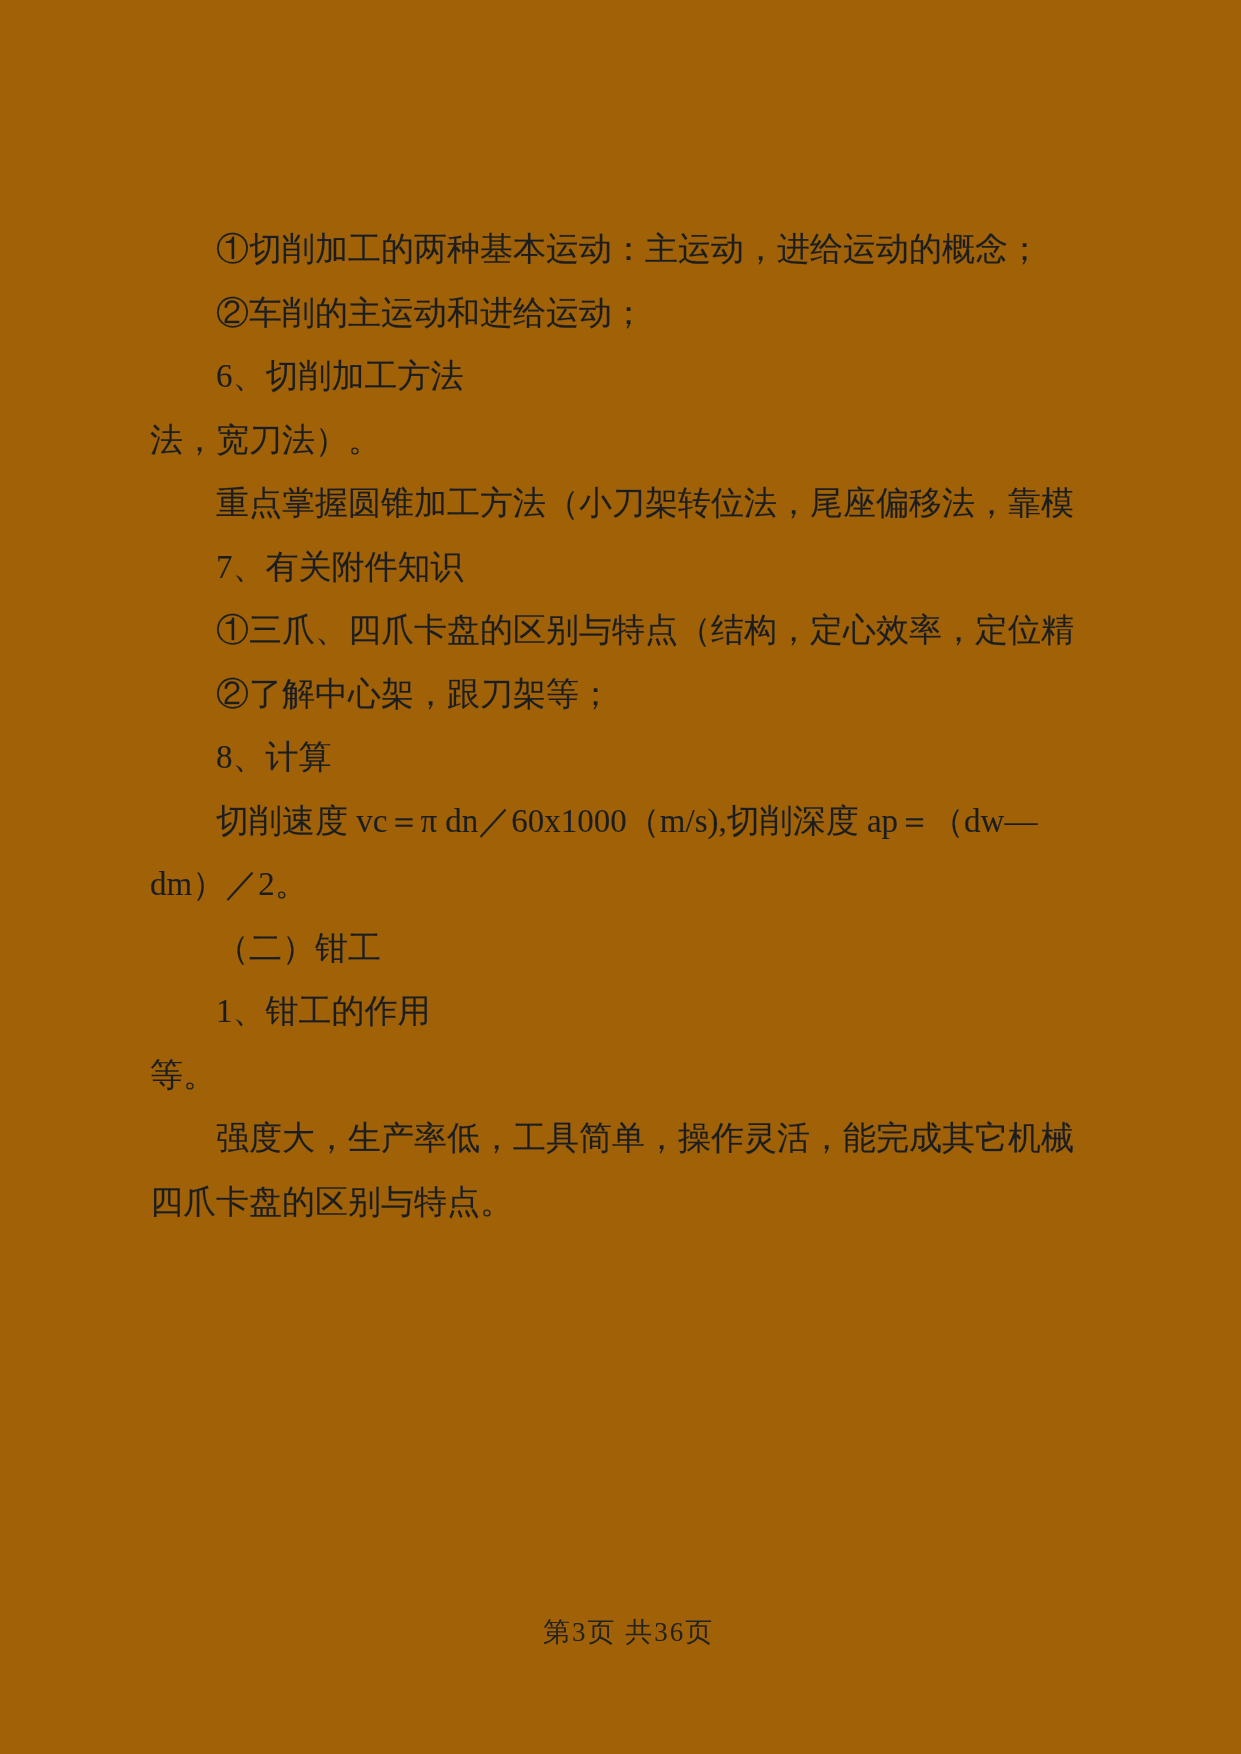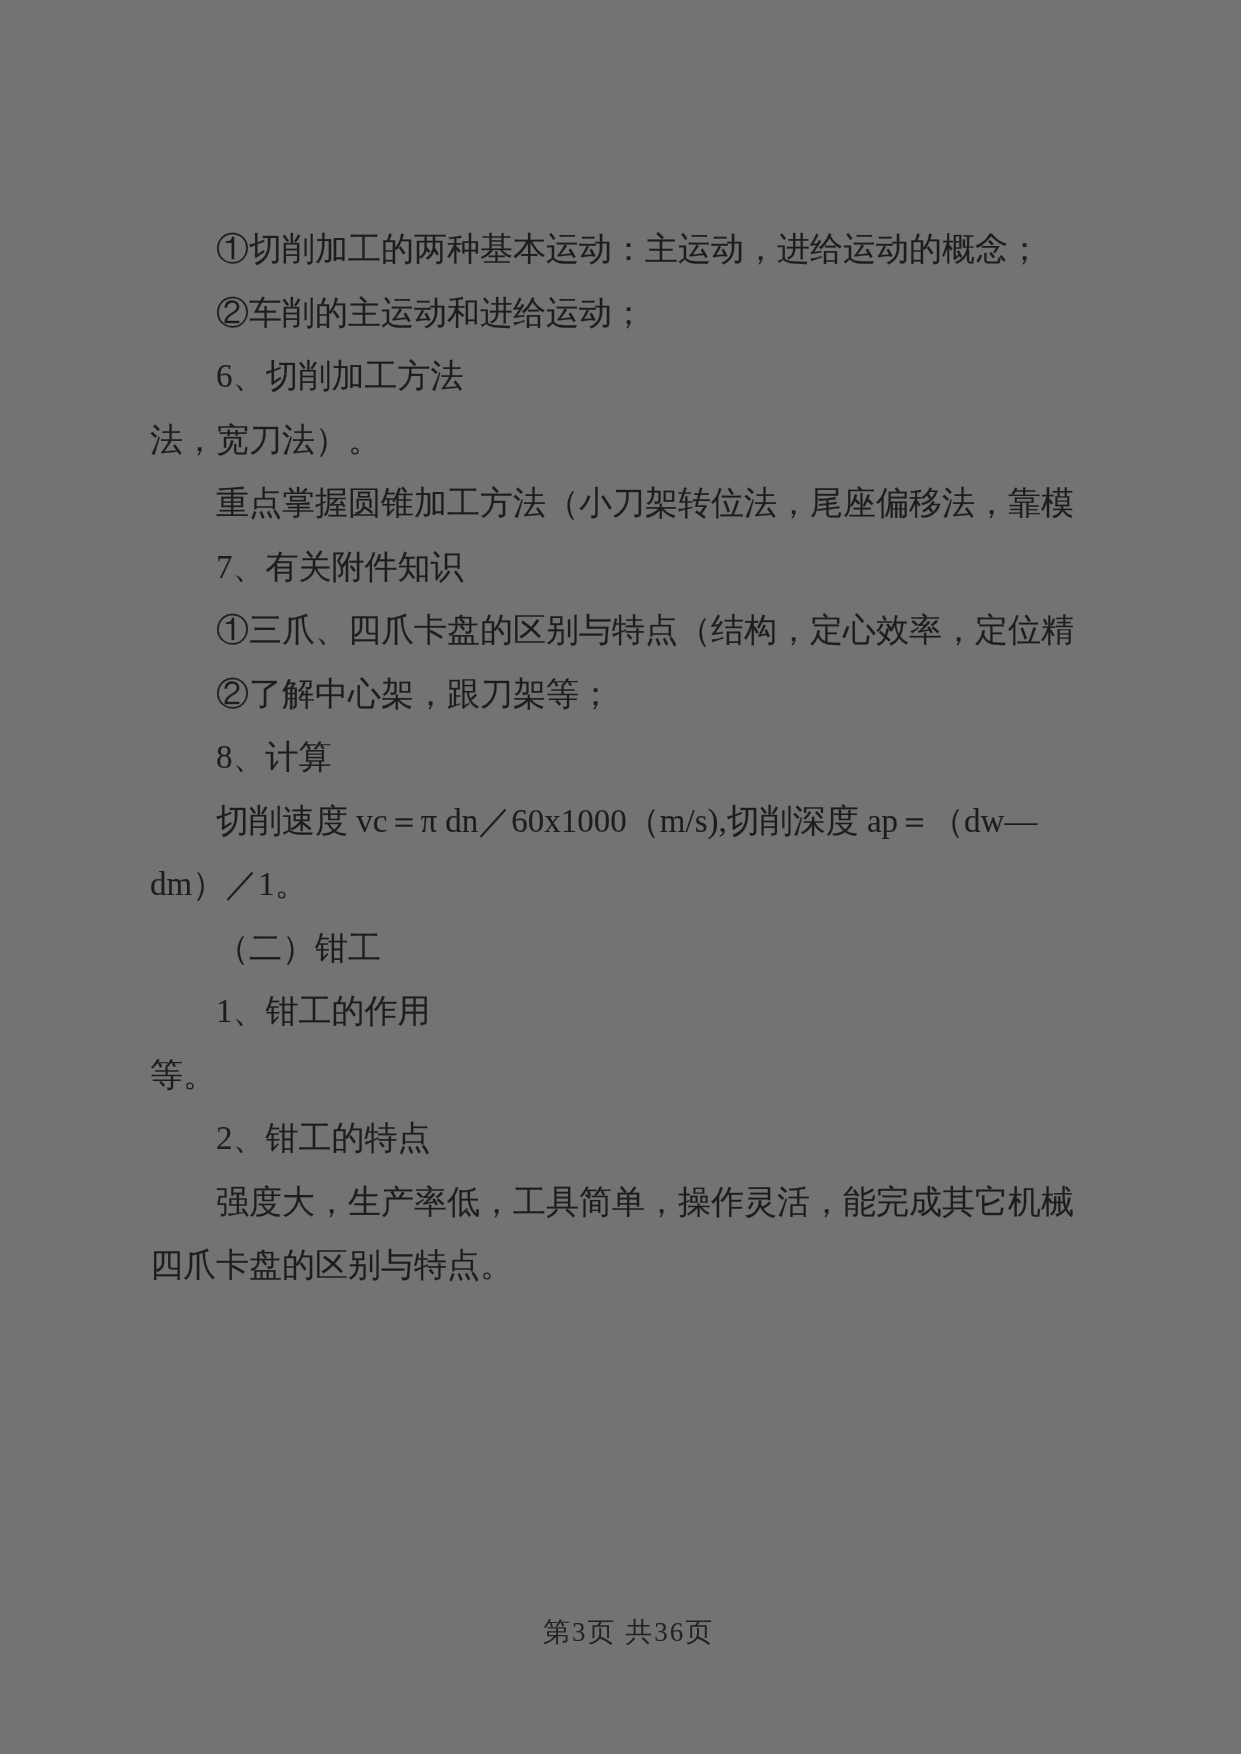--- a/index.html
+++ b/index.html
@@ -11,21 +11,21 @@
     height: 1754px;
     background: #ffffff;
     font-family: "Liberation Serif", "DejaVu Serif", serif;
     color: #1c1c1c;
     overflow: hidden;
   }
   .page {
     position: relative;
     width: 1241px;
     height: 1754px;
-    background: #737373;
+    background: #a16207;
   }
   .doc-body {
     position: absolute;
     top: 218px;
     left: 150px;
     width: 952px;
     font-size: 33px;
     font-weight: 400;
     letter-spacing: 0px;
     -webkit-text-stroke: 0.2px #3a3a3a;
@@ -59,24 +59,23 @@
       <div class="line indent">①切削加工的两种基本运动：主运动，进给运动的概念；</div>
       <div class="line indent">②车削的主运动和进给运动；</div>
       <div class="line indent">6、切削加工方法</div>
       <div class="line">法，宽刀法）。</div>
       <div class="line indent">重点掌握圆锥加工方法（小刀架转位法，尾座偏移法，靠模</div>
       <div class="line indent">7、有关附件知识</div>
       <div class="line indent">①三爪、四爪卡盘的区别与特点（结构，定心效率，定位精</div>
       <div class="line indent">②了解中心架，跟刀架等；</div>
       <div class="line indent">8、计算</div>
       <div class="line indent">切削速度 vc＝π dn／60x1000（m/s),切削深度 ap＝（dw—</div>
-      <div class="line">dm）／1。</div>
+      <div class="line">dm）／2。</div>
       <div class="line indent">（二）钳工</div>
       <div class="line indent">1、钳工的作用</div>
       <div class="line">等。</div>
-      <div class="line indent">2、钳工的特点</div>
       <div class="line indent">强度大，生产率低，工具简单，操作灵活，能完成其它机械</div>
       <div class="line">四爪卡盘的区别与特点。</div>
     </div>
   <div class="page-footer">
     <span>第3页 共36页</span>
   </div>
 </div>
 
 </body></html>

